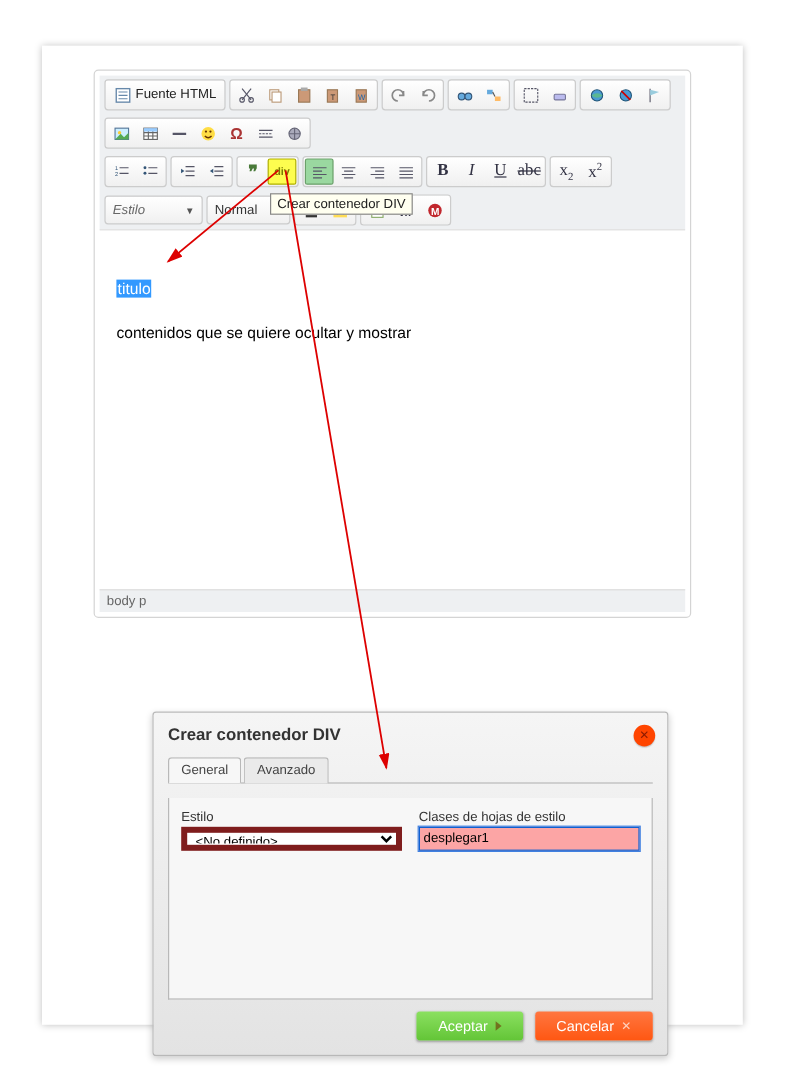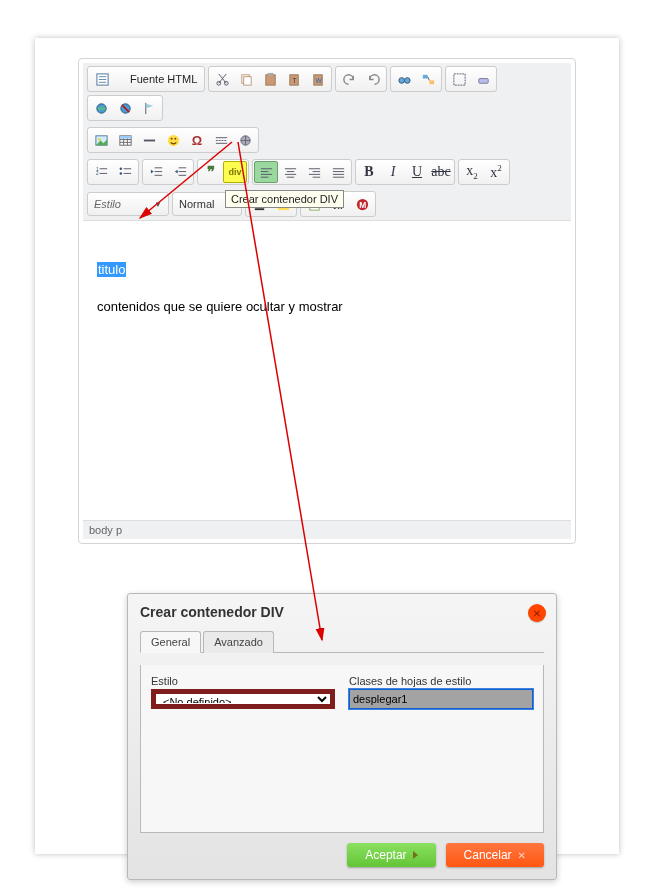--- a/index.html
+++ b/index.html
@@ -67,21 +67,21 @@
       background: #9ad8a0 !important;
       border: 1px solid #6aa06a;
       border-radius: 2px;
     }
     .source-btn {
       display: flex;
       align-items: center;
       padding: 2px 6px;
       font-size: 11px;
       color: #222;
-      gap: 20px;
+      gap: 3px;
       white-space: nowrap;
       width: auto;
     }
     .combo-box {
       display: flex;
       align-items: center;
       justify-content: space-between;
       border: 1px solid #ccc;
       background: linear-gradient(#fff, #f0f0f0);
       border-radius: 3px;
@@ -204,21 +204,21 @@
       border: 5px solid #7f1d1d;
       background: #fff;
       height: 20px;
     }
     .form-input {
       width: 100%;
       font-size: 11px;
       padding: 1px 3px;
       border: 1px solid #1060d0;
       outline: 1px solid #4080e0;
-      background: #a3a3a3;
+      background: #fca5a5;
       height: 20px;
     }
     .dialog-buttons {
       display: flex;
       justify-content: flex-end;
       gap: 10px;
       margin-top: 10px;
     }
     .dlg-btn {
       padding: 5px 18px;

